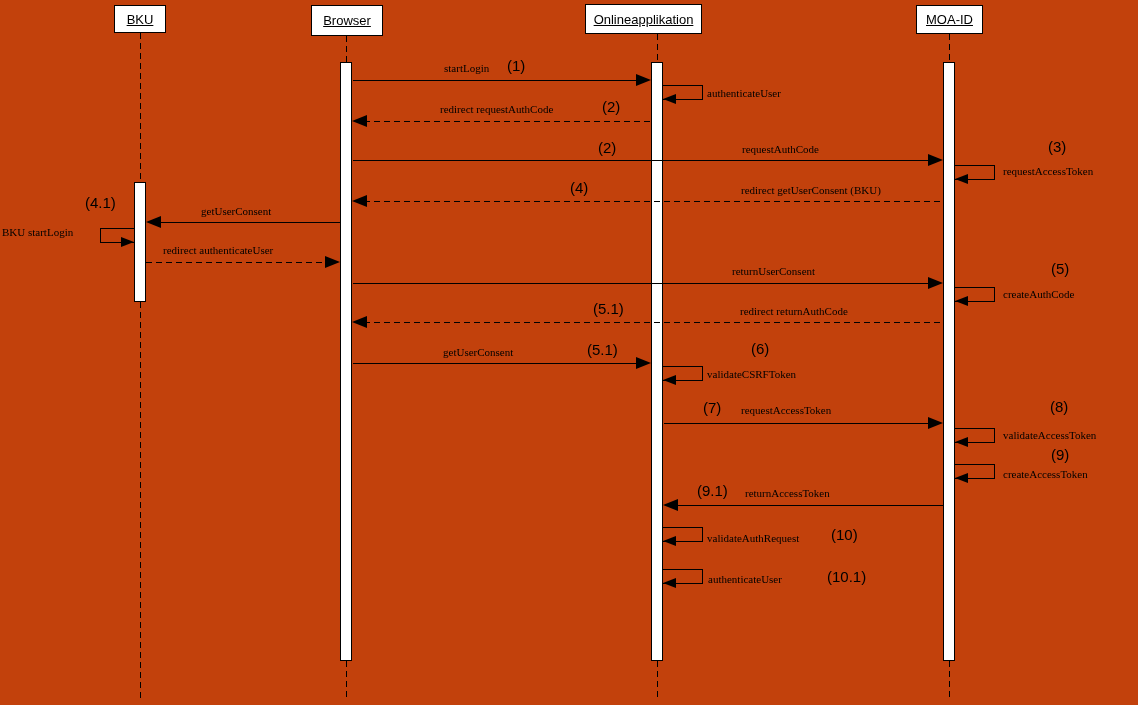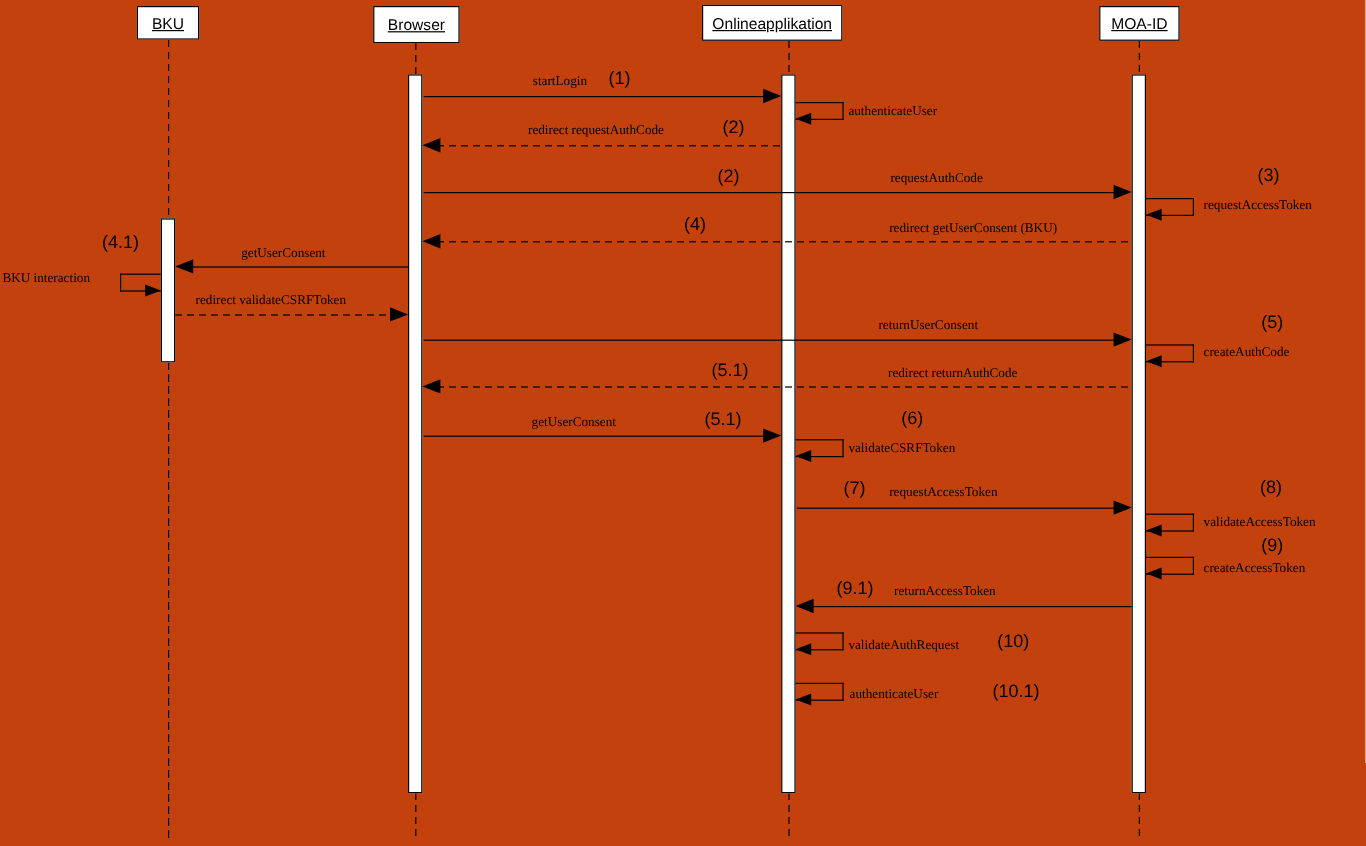--- a/index.html
+++ b/index.html
@@ -106,25 +106,25 @@
   <span class="ml" style="left:741px;top:183px">redirect getUserConsent (BKU)</span>
 
   <div class="line" style="left:159px;top:222px;width:181px"></div>
   <div class="ah-l" style="left:146px;top:216px"></div>
   <span class="mn" style="left:85px;top:194px">(4.1)</span>
   <span class="ml" style="left:201px;top:204px">getUserConsent</span>
 
   <div class="self-l" style="left:100px;top:228px;width:34px">
     <div class="ah-r"></div>
   </div>
-  <span class="ml" style="left:2px;top:225px">BKU interaction</span>
+  <span class="ml" style="left:2px;top:225px">BKU startLogin</span>
 
   <div class="dashline" style="left:146px;top:262px;width:182px"></div>
   <div class="ah-r" style="left:325px;top:256px"></div>
-  <span class="ml" style="left:163px;top:243px">redirect validateCSRFToken</span>
+  <span class="ml" style="left:163px;top:243px">redirect authenticateUser</span>
 
   <div class="line" style="left:353px;top:283px;width:582px"></div>
   <div class="ah-r" style="left:928px;top:277px"></div>
   <span class="ml" style="left:732px;top:264px">returnUserConsent</span>
   <span class="mn" style="left:1051px;top:260px">(5)</span>
 
   <div class="self-r" style="left:955px;top:287px;width:40px">
     <div class="ah-l"></div>
   </div>
   <span class="ml" style="left:1003px;top:287px">createAuthCode</span>

